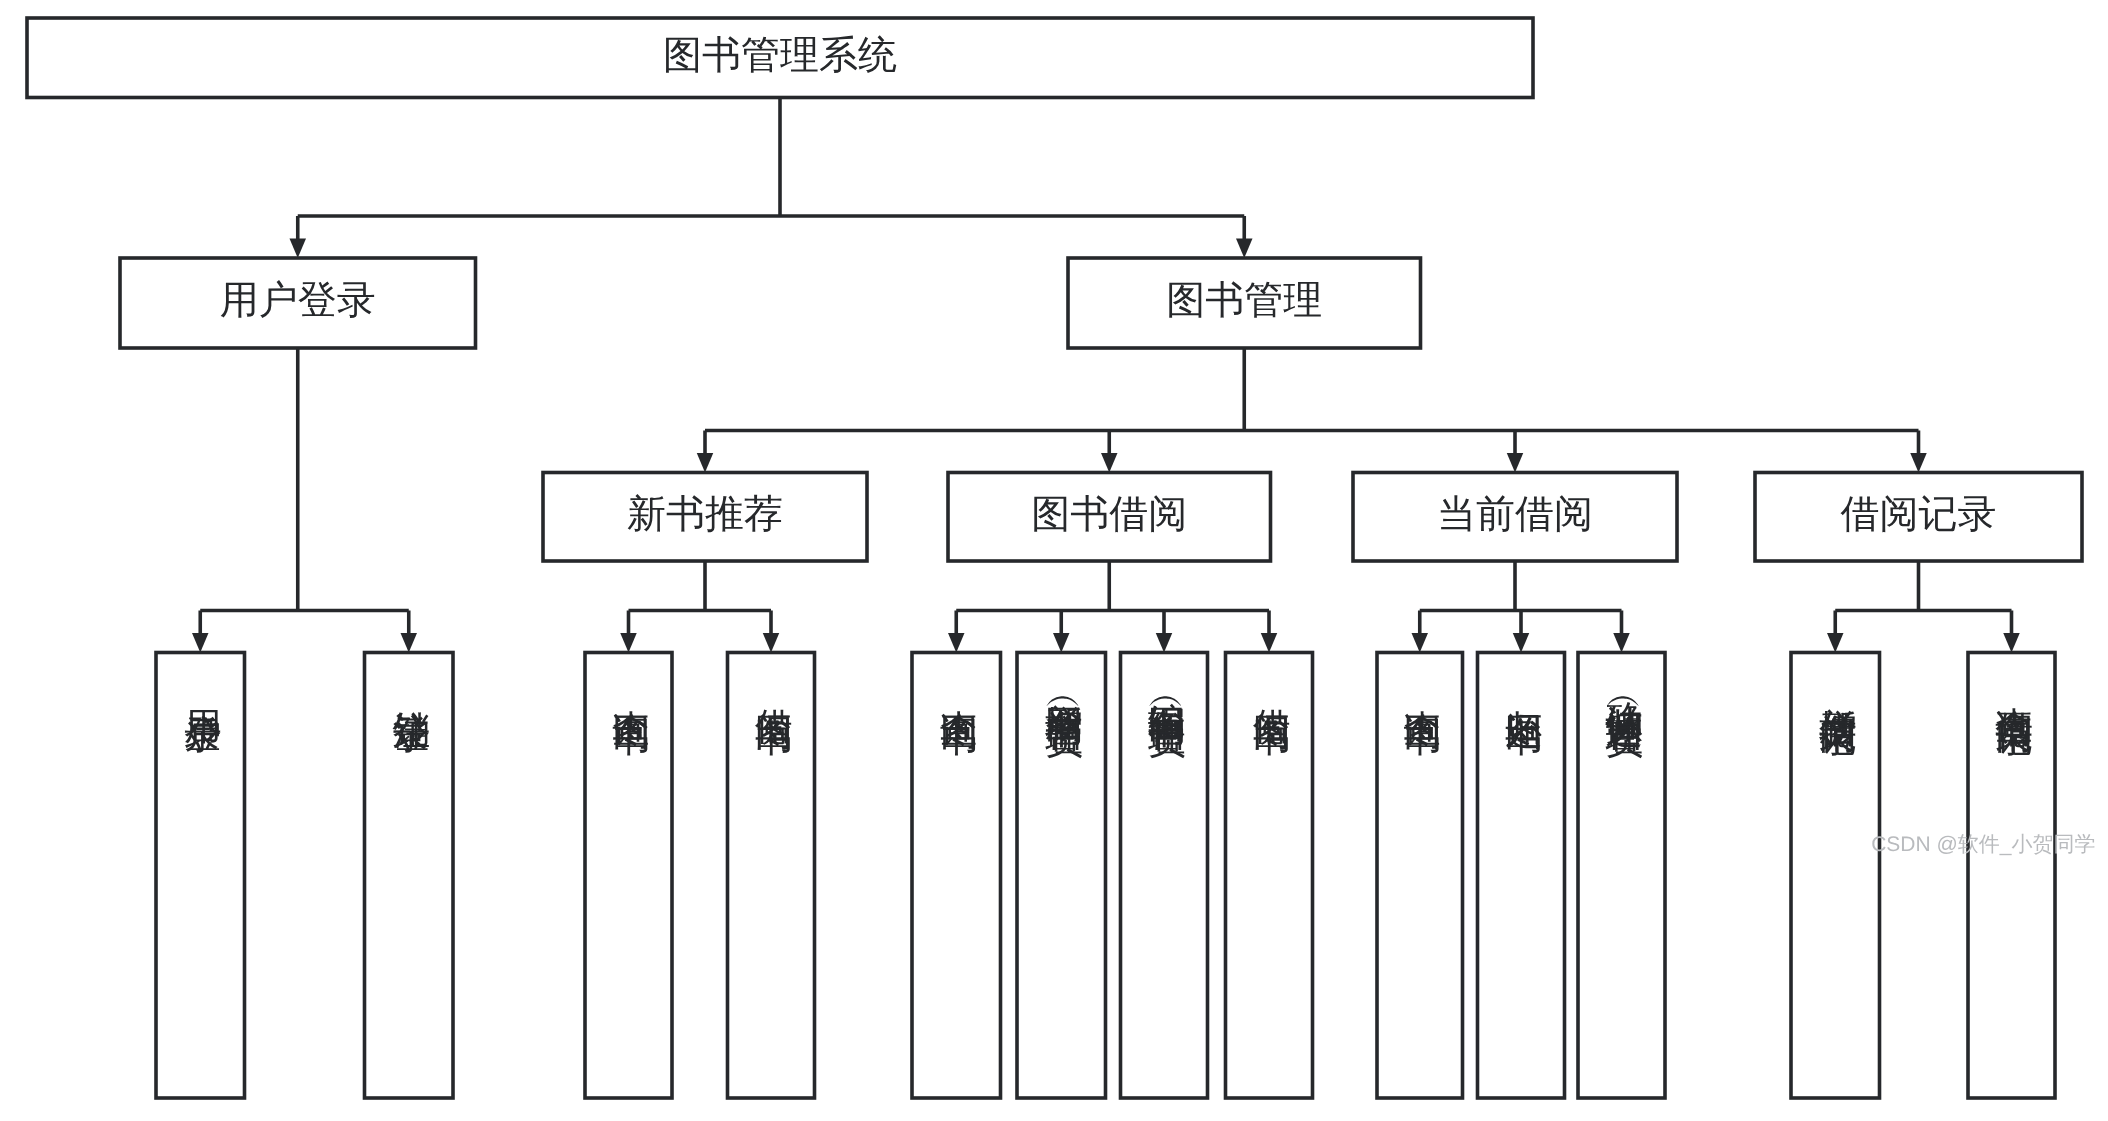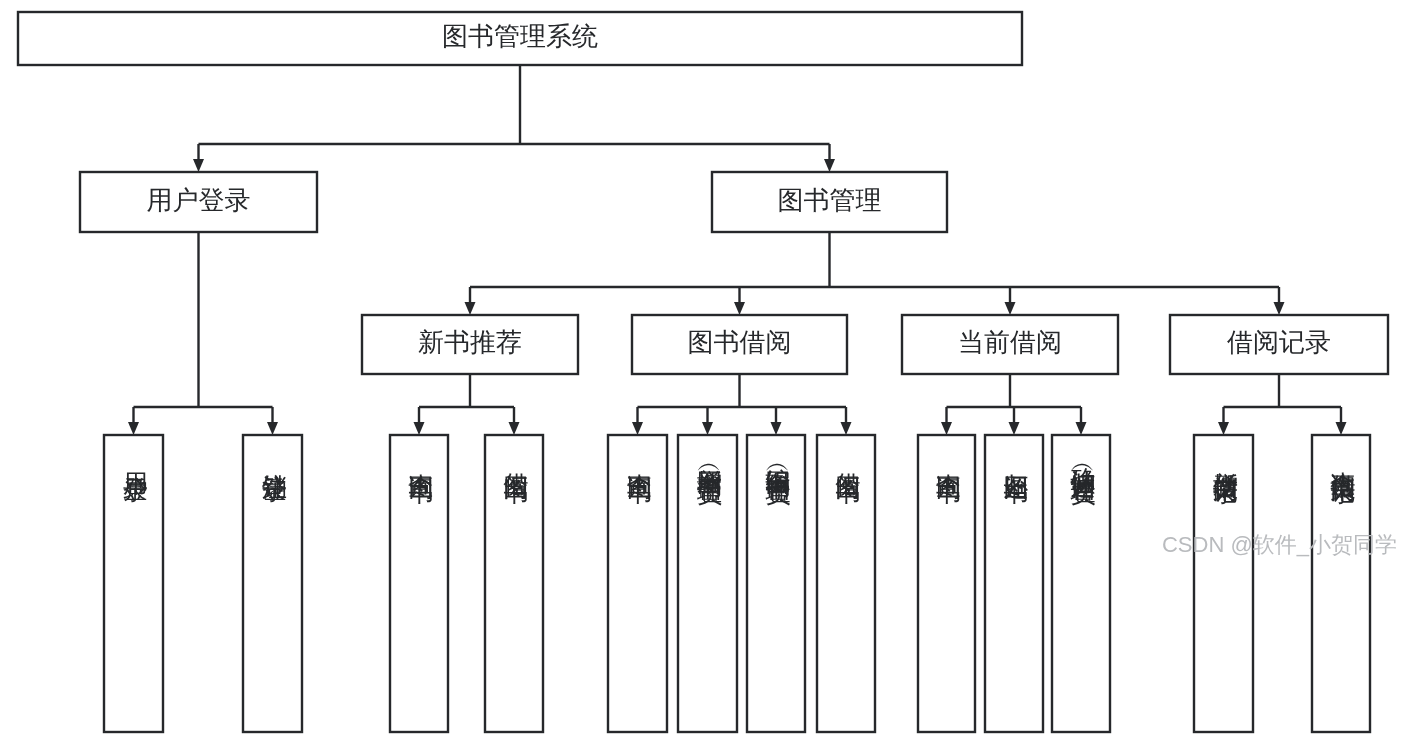--- a/index.html
+++ b/index.html
@@ -17,22 +17,22 @@
     fill:#26282b;
     font-family:"Liberation Sans","DejaVu Sans",sans-serif;
     text-anchor:middle;
     dominant-baseline:middle;
   }
   .node-label.h{font-size:26px;}
   .node-label.v{font-size:25px;writing-mode:vertical-rl;text-orientation:upright;letter-spacing:2px;}
   .edge{stroke:#26282b;stroke-width:2.4;fill:none;}
   .arrow-head{fill:#26282b;stroke:none;}
   .watermark{
-    position:absolute;right:8px;bottom:16px;
-    font-size:22px;color:#b9bbbe;
+    position:absolute;right:8px;bottom:4px;
+    font-size:14px;color:#b9bbbe;
     font-family:"Liberation Sans","DejaVu Sans",sans-serif;
     white-space:nowrap;user-select:none;
   }
 </style>
 </head>
 <body>
 
 <div id="diagram-root">
   <svg id="tree" viewBox="0 0 1405 747" xmlns="http://www.w3.org/2000/svg">
     <g id="edge-layer">

